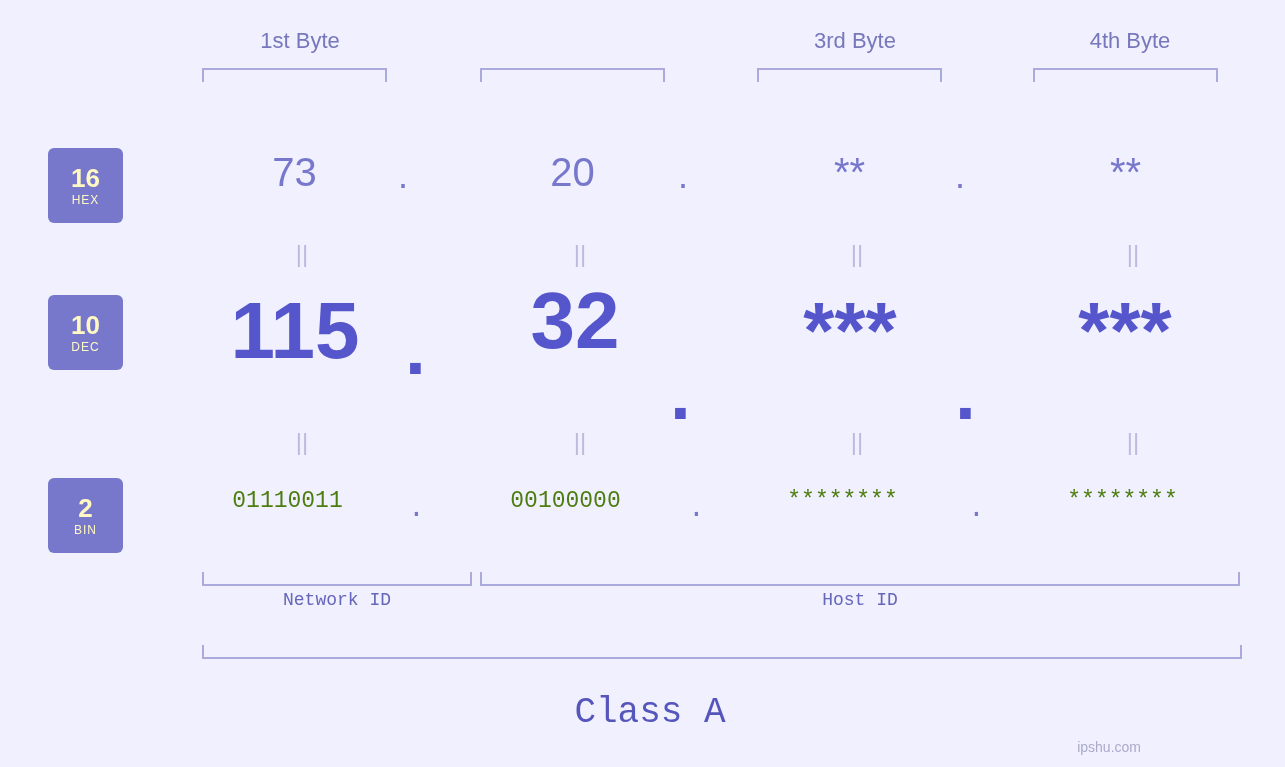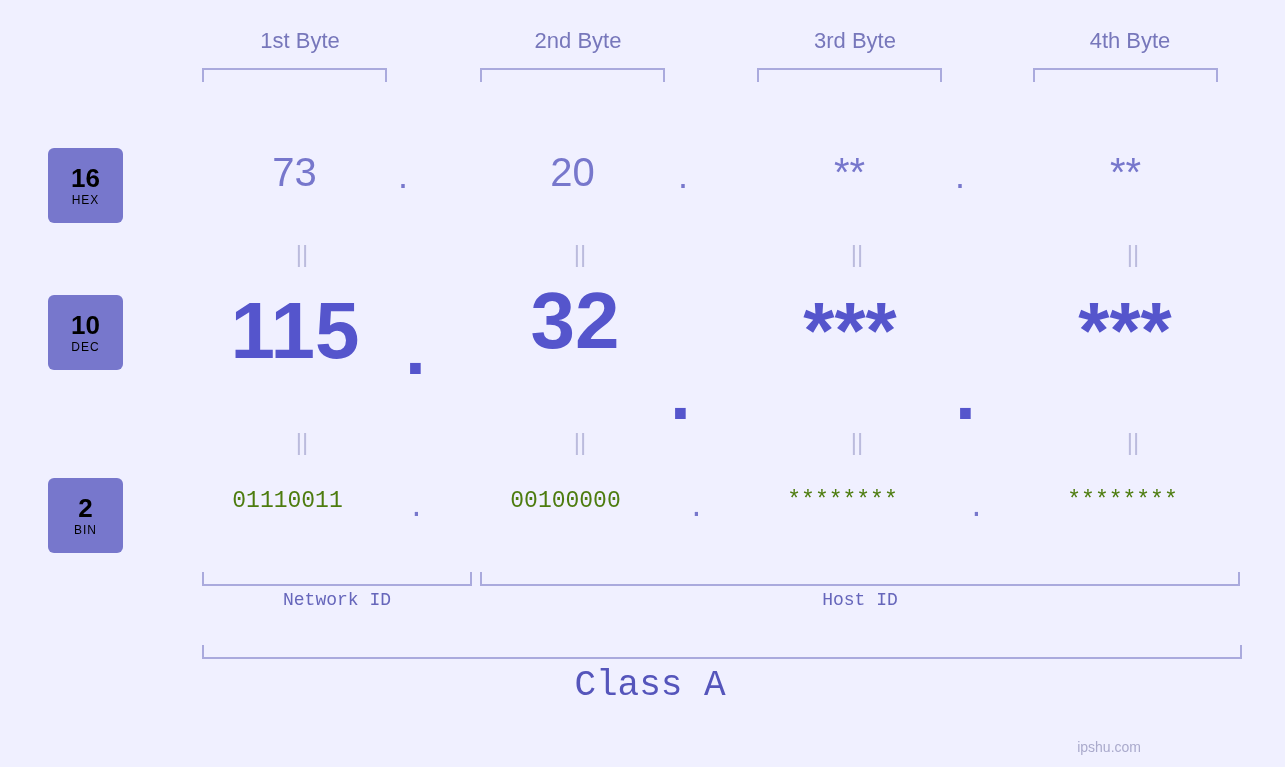--- a/index.html
+++ b/index.html
@@ -102,21 +102,21 @@
     .badge-abs {
       position: absolute;
       width: 75px;
       height: 75px;
       background: #7777cc;
       border-radius: 6px;
       display: flex;
       flex-direction: column;
       align-items: center;
       justify-content: center;
-      color: #000000;
+      color: #fef9c3;
     }
 
     .badge-abs .bn {
       font-size: 26px;
       font-weight: bold;
       font-family: Arial, sans-serif;
       line-height: 1.1;
     }
 
     .badge-abs .bl {
@@ -154,21 +154,20 @@
       border: 2px solid #aaaadd;
       border-top: none;
     }
   </style>
 </head>
 <body>
 
 <div class="layout">
 
   <div class="byte-hdr" style="left:200px; top:28px;">1st Byte</div>
-  <div class="byte-hdr" style="left:478px; top:28px;">2nd Byte</div>
   <div class="byte-hdr" style="left:755px; top:28px;">3rd Byte</div>
   <div class="byte-hdr" style="left:1030px; top:28px;">4th Byte</div>
 
   <div class="top-brk" style="left:202px; top:68px; width:185px;"></div>
   <div class="top-brk" style="left:480px; top:68px; width:185px;"></div>
   <div class="top-brk" style="left:757px; top:68px; width:185px;"></div>
   <div class="top-brk" style="left:1033px; top:68px; width:185px;"></div>
 
   <div class="badge-abs" style="left:48px; top:148px;">
     <span class="bn">16</span>
@@ -220,17 +219,17 @@
   <div class="val-bin" style="left:1010px; top:488px; width:225px;">********</div>
 
   <div class="bot-brk" style="left:202px; top:572px; width:270px;"></div>
   <div class="bot-brk" style="left:480px; top:572px; width:760px;"></div>
 
   <div class="id-lbl" style="left:202px; top:590px; width:270px;">Network ID</div>
   <div class="id-lbl" style="left:480px; top:590px; width:760px;">Host ID</div>
 
   <div class="full-brk" style="left:202px; top:645px; width:1040px;"></div>
 
-  <div class="class-lbl" style="left:300px; top:665px; width:700px;">Class A</div>
+  <div class="class-lbl" style="left:300px; top:692px; width:700px;">Class A</div>
 
   <div style="position:absolute; bottom:12px; right:16px; color:#aaaacc; font-size:14px; font-family:Arial,sans-serif;">ipshu.com</div>
 
 </div>
 
 </body></html>

